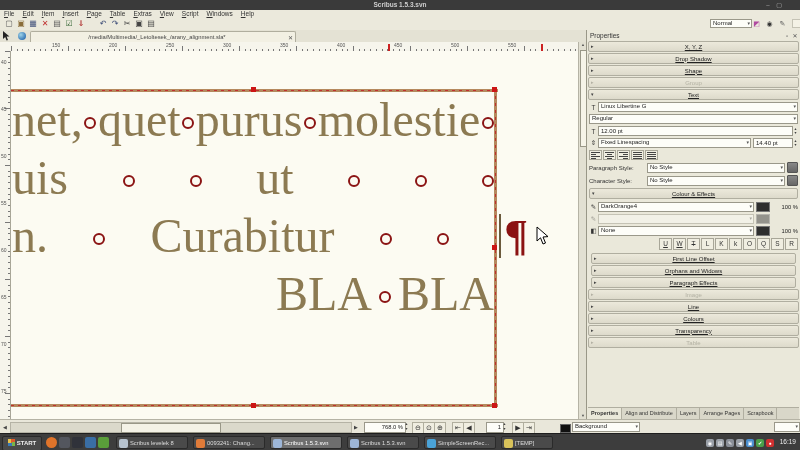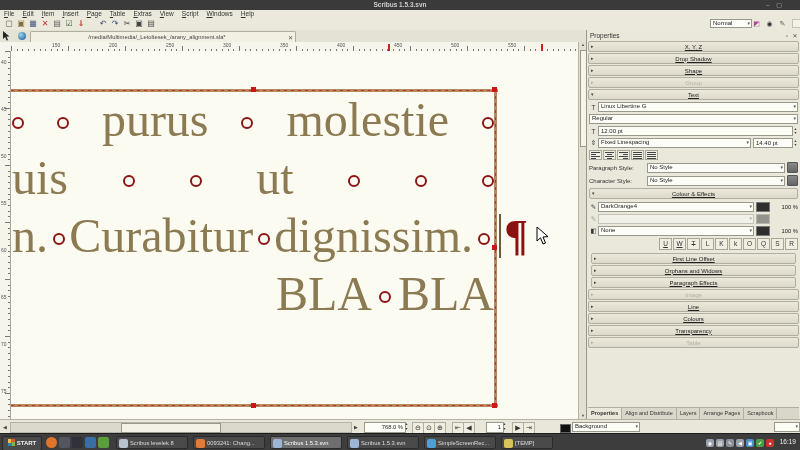--- a/index.html
+++ b/index.html
@@ -389,42 +389,43 @@
     <div class="fborder" id="fb-bottom">
         <div class="dash-h"></div>
       </div>
     <div class="handle" style="left:240px;top:36px"></div>
     <div class="handle" style="left:481px;top:36px"></div>
     <div class="handle" style="left:481px;top:194px"></div>
     <div class="handle" style="left:481px;top:352px"></div>
     <div class="handle" style="left:240px;top:352px"></div>
     <div id="textlines">
         <div class="tline tl-just" style="top: 40px;">
-          <span class="sdot"></span>
+          <span class="word">net,</span>
+          <span class="sdot"></span>
+          <span class="word">quet</span>
           <span class="sdot"></span>
           <span class="word">purus</span>
           <span class="sdot"></span>
           <span class="word">molestie</span>
           <span class="sdot"></span>
         </div>
         <div class="tline tl-just" style="top: 98px;">
           <span class="word">uis</span>
           <span class="sdot"></span>
           <span class="sdot"></span>
           <span class="word">ut</span>
           <span class="sdot"></span>
           <span class="sdot"></span>
           <span class="sdot"></span>
         </div>
         <div class="tline tl-just" style="top: 156px;">
           <span class="word">n.</span>
           <span class="sdot"></span>
           <span class="word">Curabitur</span>
           <span class="sdot"></span>
-          <span class="word">dignissim.</span>
           <span class="sdot"></span>
           <span class="eol">
             <span class="caret"></span>
             <span class="pilcrow">¶</span>
           </span>
         </div>
         <div class="tline tl-right" style="top: 214px;">
           <span class="word">BLA</span>
           <span class="sdot"></span>
           <span class="word">BLA</span>

